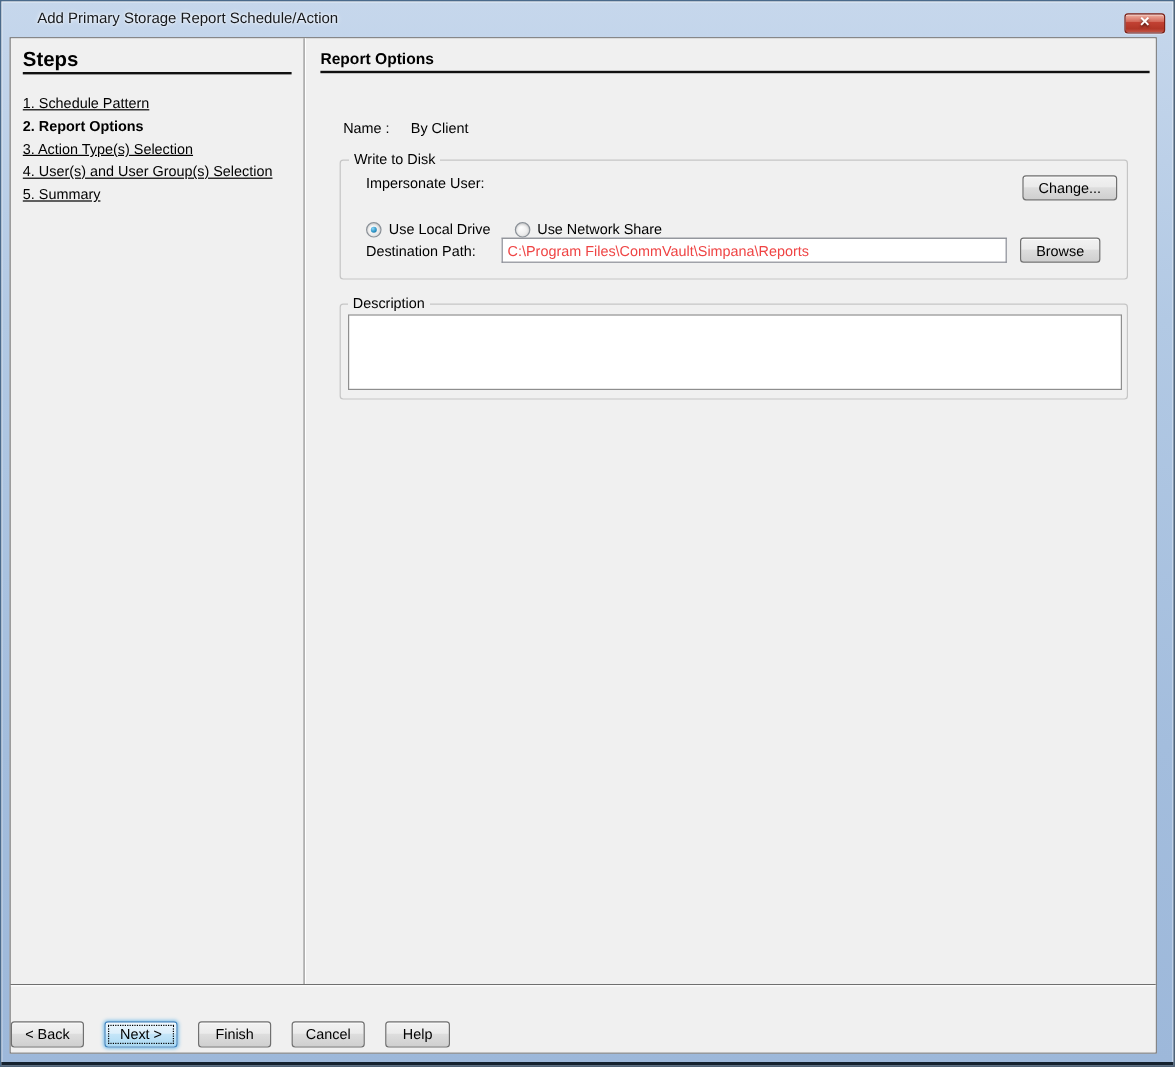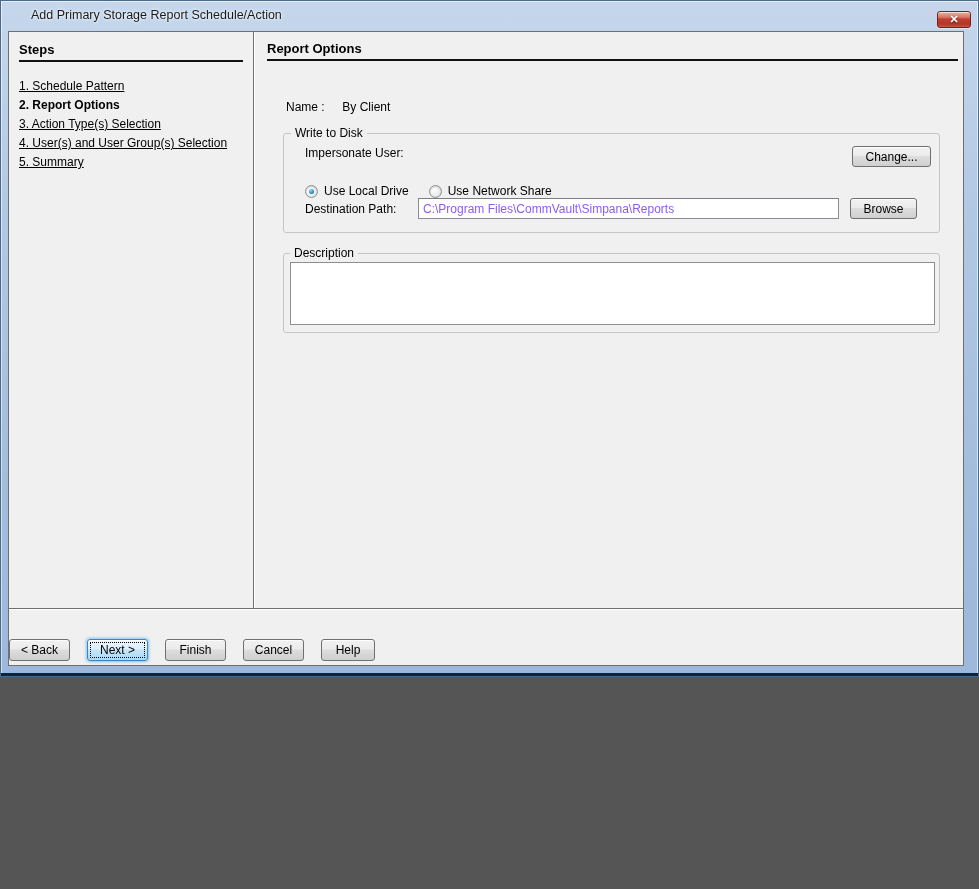--- a/index.html
+++ b/index.html
@@ -1,19 +1,19 @@
 <!DOCTYPE html>
 <html><head>
 <meta charset="utf-8">
 <style>
   html,body { margin:0; padding:0; background:#555; }
   * { box-sizing:border-box; }
   .window {
     position:relative;
-    width:979px; height:677px;
+    width:979px; height:889px;
     font-family:"Liberation Sans", sans-serif;
     font-size:12px; color:#000;
     background:linear-gradient(180deg,#c6d7ec 0%, #b2c9e4 30%, #a3bddd 70%, #9db8da 100%);
     border:1px solid #4a6a8b;
     box-shadow:inset 0 0 0 1px rgba(255,255,255,.55);
     overflow:hidden;
   }
   .frame-bottom-line { position:absolute; left:0; right:0; bottom:0; height:3px; background:#15222f; }
 
   
@@ -46,21 +46,21 @@
   .panels { flex:1; min-height:0; display:flex; border-bottom:1px solid #6f6f6f; }
 
   
   .left-panel {
     width:245px; flex:none;
     border-right:1px solid #707070;
     padding:11px 10px 0 10px;
     background:#f0f0f0;
   }
   .steps-heading {
-    margin:0; font-size:13px; font-weight:bold; line-height:14px;
+    margin:0; font-size:17px; font-weight:bold; line-height:14px;
     padding-bottom:3px; border-bottom:2px solid #111;
   }
   .steps-list { margin-top:17px; }
   .step-item { margin-bottom:5px; line-height:14px; }
   .step-link { color:#000; text-decoration:underline; cursor:pointer; }
   .step-item.current .step-link { font-weight:bold; text-decoration:none; cursor:default; }
 
   
   .right-panel {
     flex:1; min-width:0;
@@ -129,21 +129,21 @@
     box-shadow:0 0 3px 1px #86c3ea, inset 0 1px 0 rgba(255,255,255,.85);
     outline:1px dotted #000; outline-offset:-4px;
   }
   .change-btn { width:79px; height:21px; }
   .browse-btn { width:67px; height:21px; margin-left:auto; margin-right:14px; }
 
   .text-input {
     width:421px; height:21px;
     border:1px solid #898c95; border-top-color:#7b7e86;
     background:#fff; padding:1px 4px;
-    font-family:"Liberation Sans", sans-serif; font-size:12px; color:#8b5cf6;
+    font-family:"Liberation Sans", sans-serif; font-size:12px; color:#ef4444;
   }
   .desc-area {
     display:block; width:100%; height:63px; margin-top:2px;
     border:1px solid #8e8e8e; background:#fff; resize:none;
     font-family:"Liberation Sans", sans-serif; font-size:12px;
   }
   fieldset.desc-box { padding:0 4px 7px 6px; margin-top:13px; }
   fieldset.desc-box legend { margin-left:0; }
 
   

